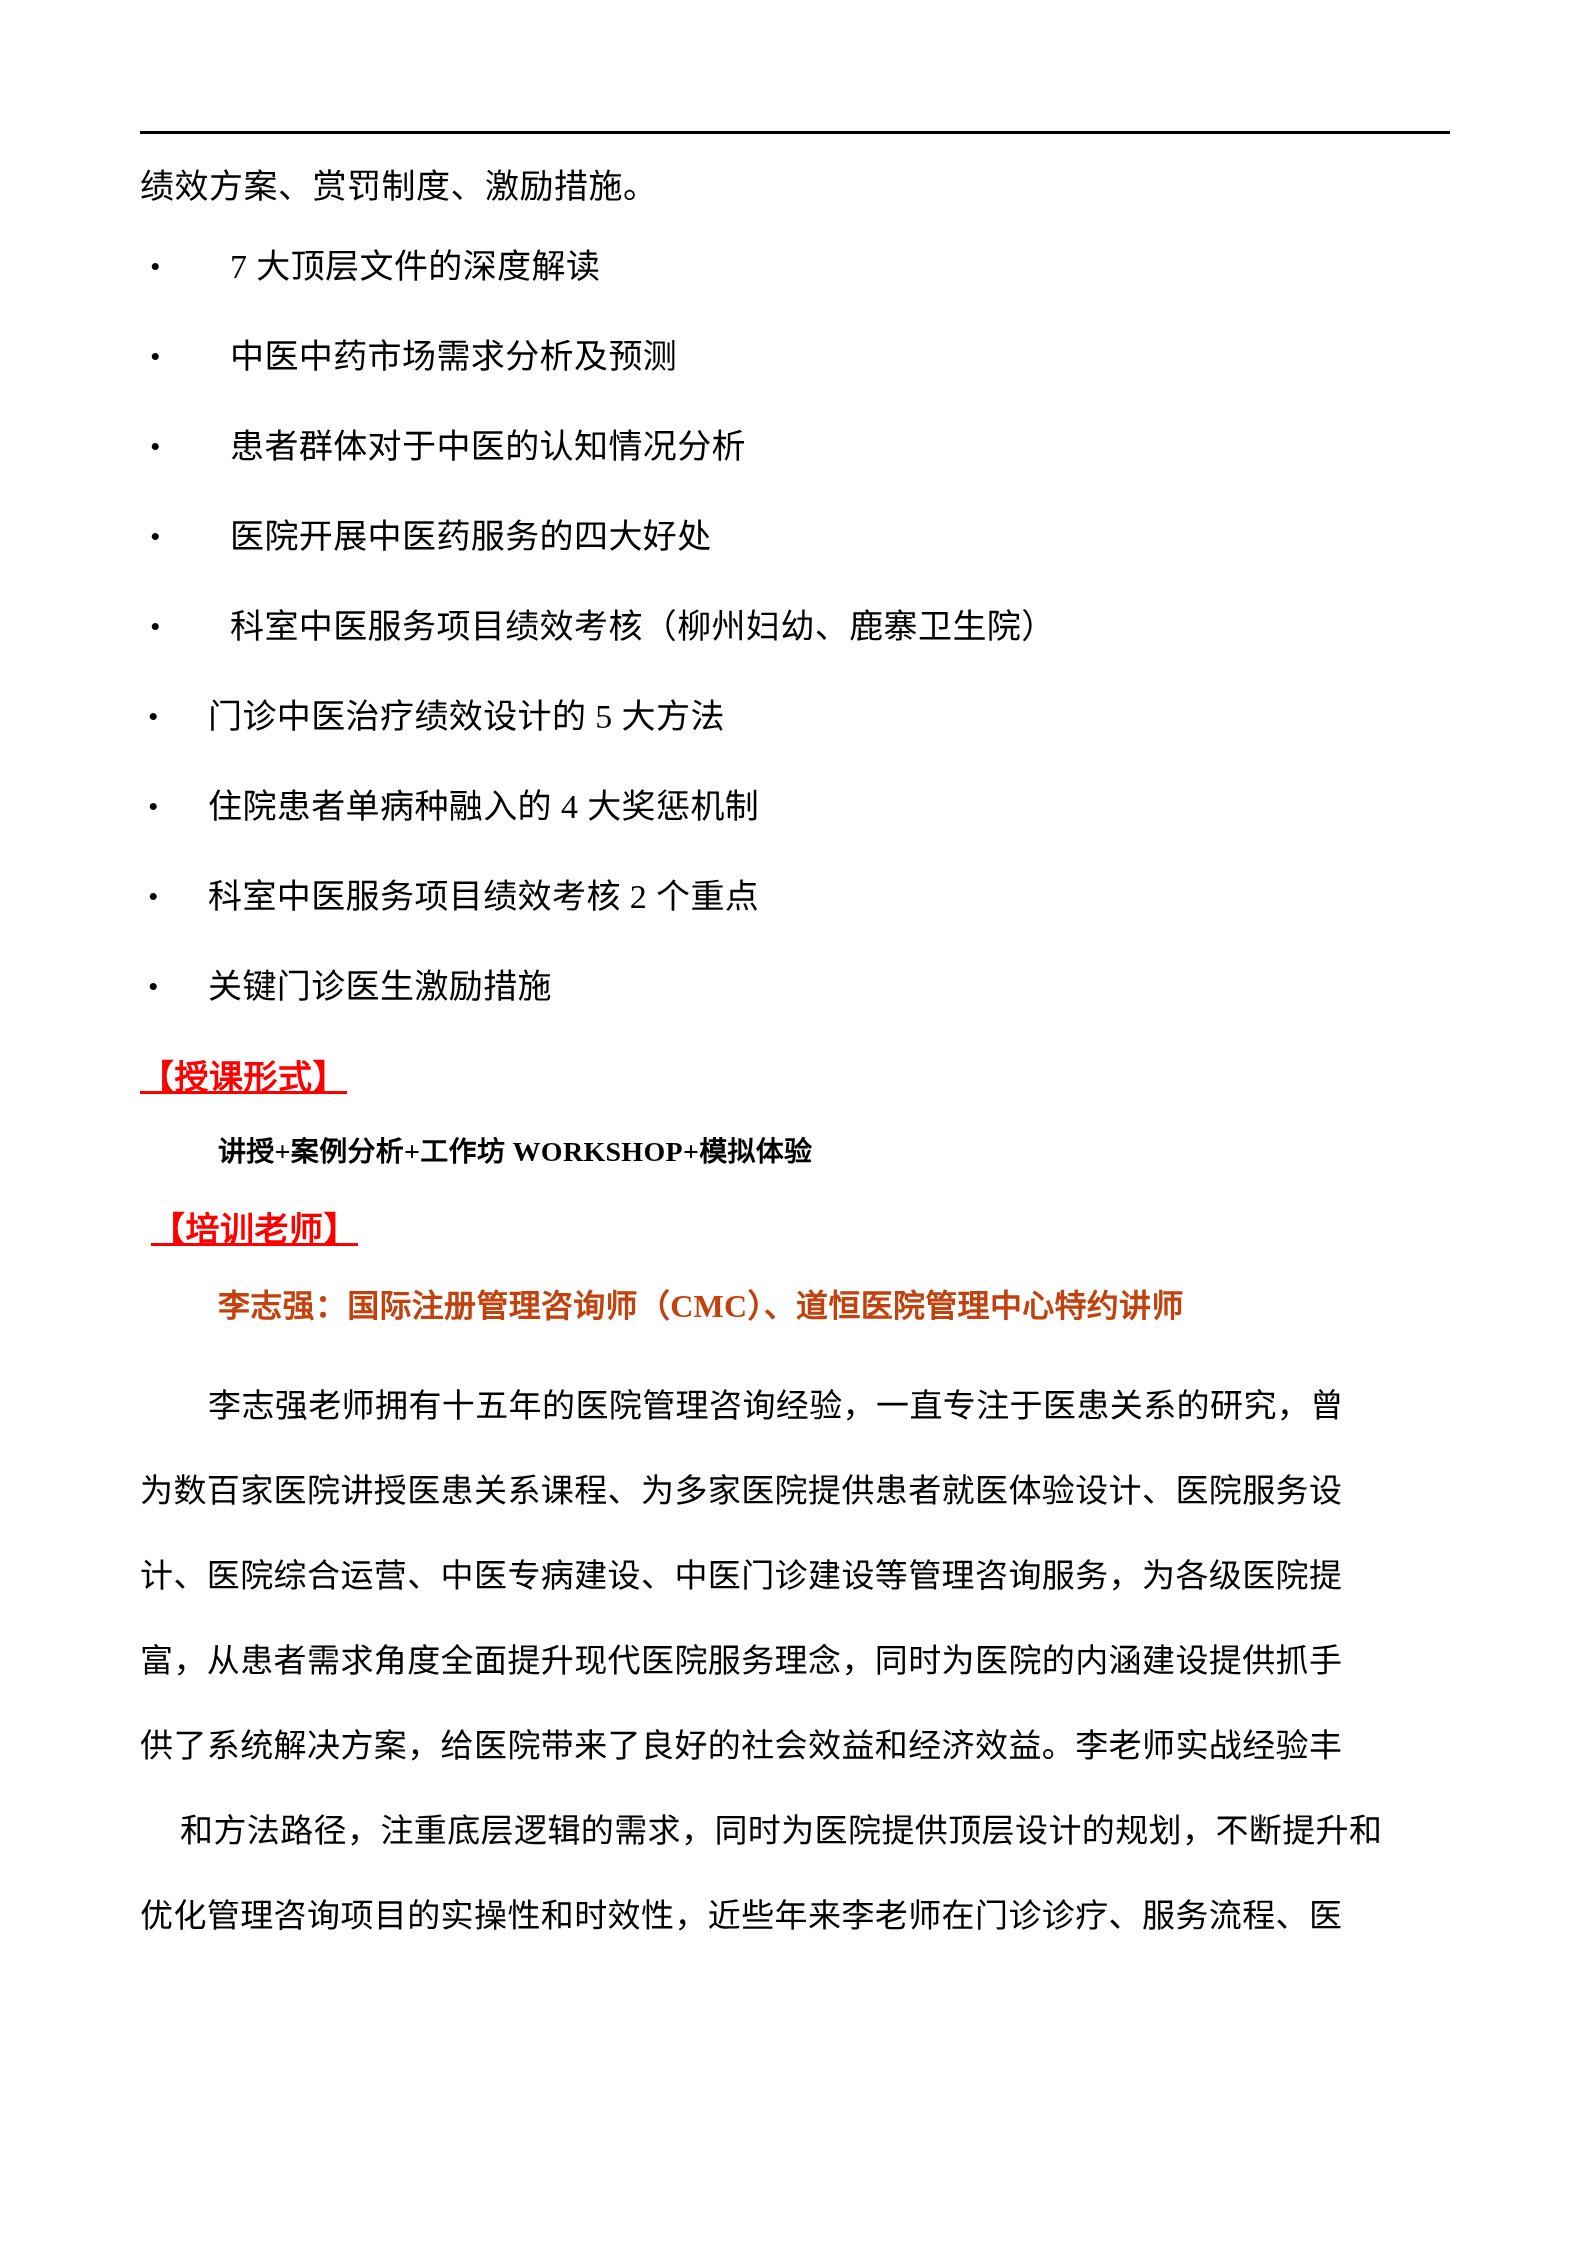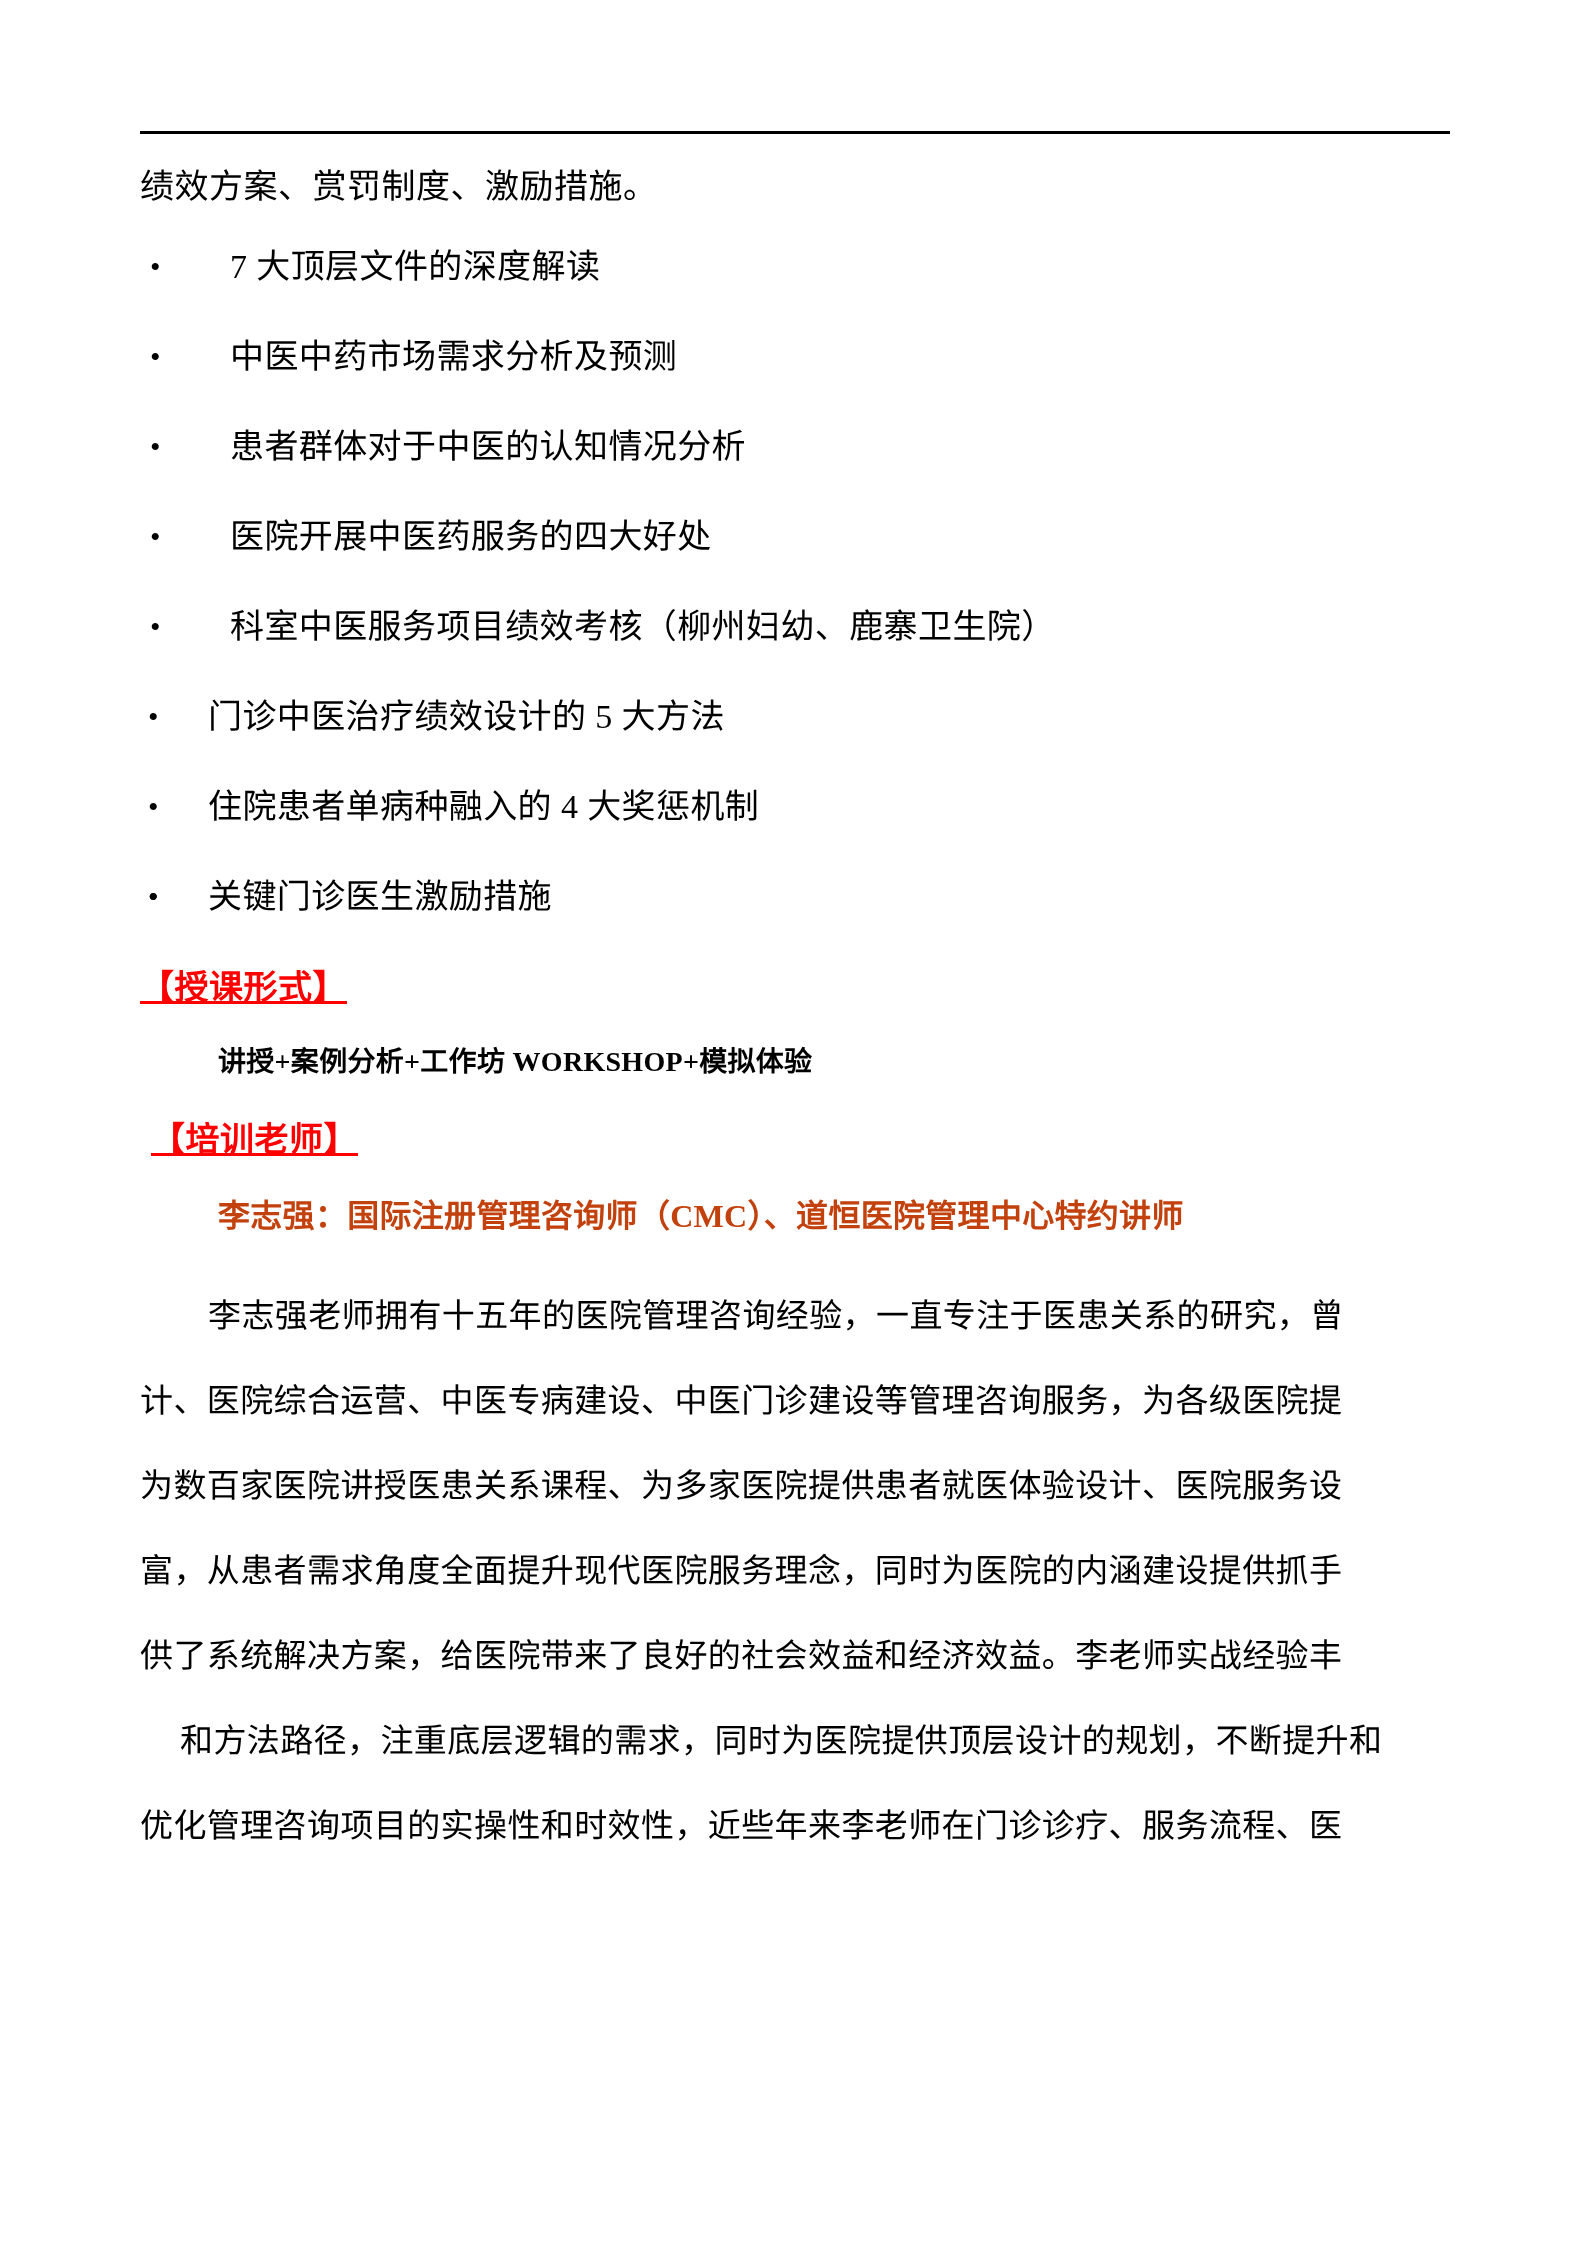--- a/index.html
+++ b/index.html
@@ -155,39 +155,40 @@
       <li class="bullet-item tight">
         <span class="bullet-dot">•</span>
         <span>门诊中医治疗绩效设计的 5 大方法</span>
       </li>
       <li class="bullet-item tight">
         <span class="bullet-dot">•</span>
         <span>住院患者单病种融入的 4 大奖惩机制</span>
       </li>
       <li class="bullet-item tight">
         <span class="bullet-dot">•</span>
+        <span>科室中医服务项目绩效考核 2 个重点</span>
       </li>
       <li class="bullet-item tight">
         <span class="bullet-dot">•</span>
         <span>关键门诊医生激励措施</span>
       </li>
     </ul>
 
     <h2 class="section-heading">【授课形式】</h2>
 
     <p class="indent-line">讲授+案例分析+工作坊 WORKSHOP+模拟体验</p>
 
     <h2 class="section-heading second">【培训老师】</h2>
 
     <p class="indent-line-red">李志强：国际注册管理咨询师（CMC）、道恒医院管理中心特约讲师</p>
 
     <div class="bio">
       <span class="bio-line" style="text-indent: 68px;">李志强老师拥有十五年的医院管理咨询经验，一直专注于医患关系的研究，曾</span>
+      <span class="bio-line" style="text-indent: 0px;">为数百家医院讲授医患关系课程、为多家医院提供患者就医体验设计、医院服务设</span>
       <span class="bio-line" style="text-indent: 0px;">计、医院综合运营、中医专病建设、中医门诊建设等管理咨询服务，为各级医院提</span>
-      <span class="bio-line" style="text-indent: 0px;">为数百家医院讲授医患关系课程、为多家医院提供患者就医体验设计、医院服务设</span>
       <span class="bio-line" style="text-indent: 0px;">富，从患者需求角度全面提升现代医院服务理念，同时为医院的内涵建设提供抓手</span>
       <span class="bio-line" style="text-indent: 0px;">供了系统解决方案，给医院带来了良好的社会效益和经济效益。李老师实战经验丰</span>
       <span class="bio-line" style="text-indent: 0px; margin-left: 40px;">和方法路径，注重底层逻辑的需求，同时为医院提供顶层设计的规划，不断提升和</span>
       <span class="bio-line" style="text-indent: 0px;">优化管理咨询项目的实操性和时效性，近些年来李老师在门诊诊疗、服务流程、医</span>
     </div>
 
   </div>
 </div>
 
 </body></html>

